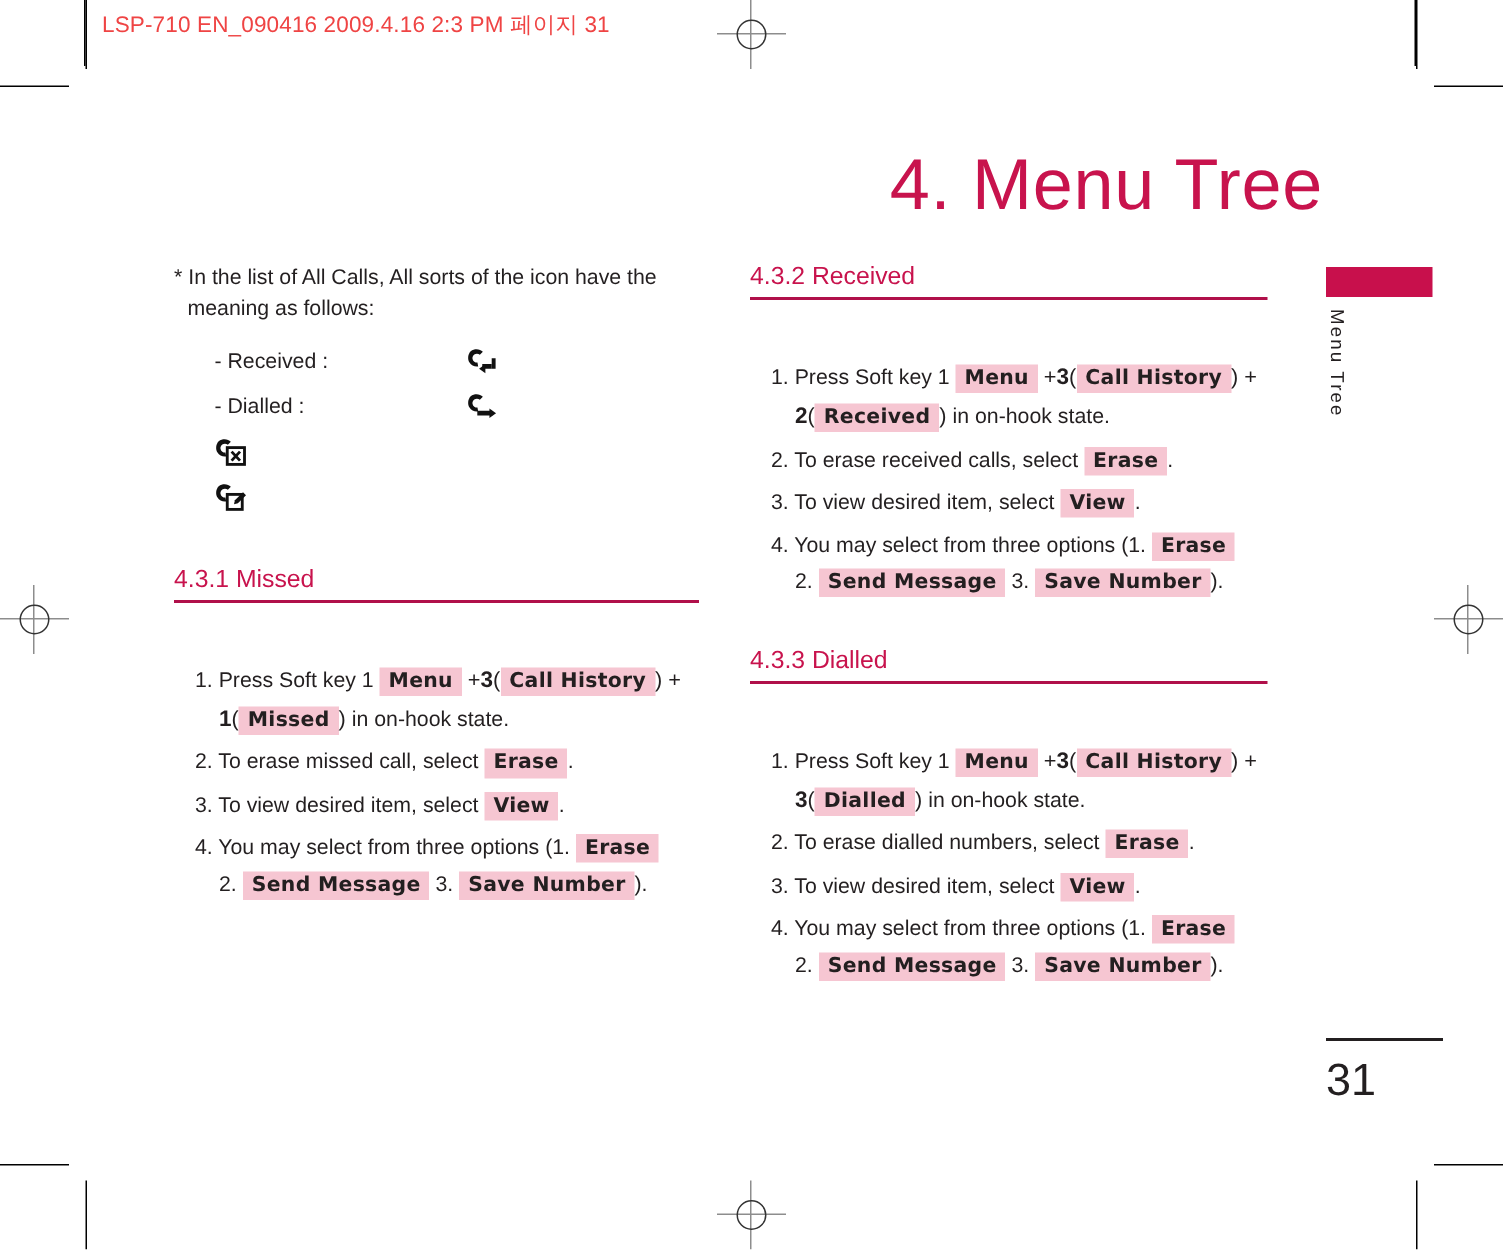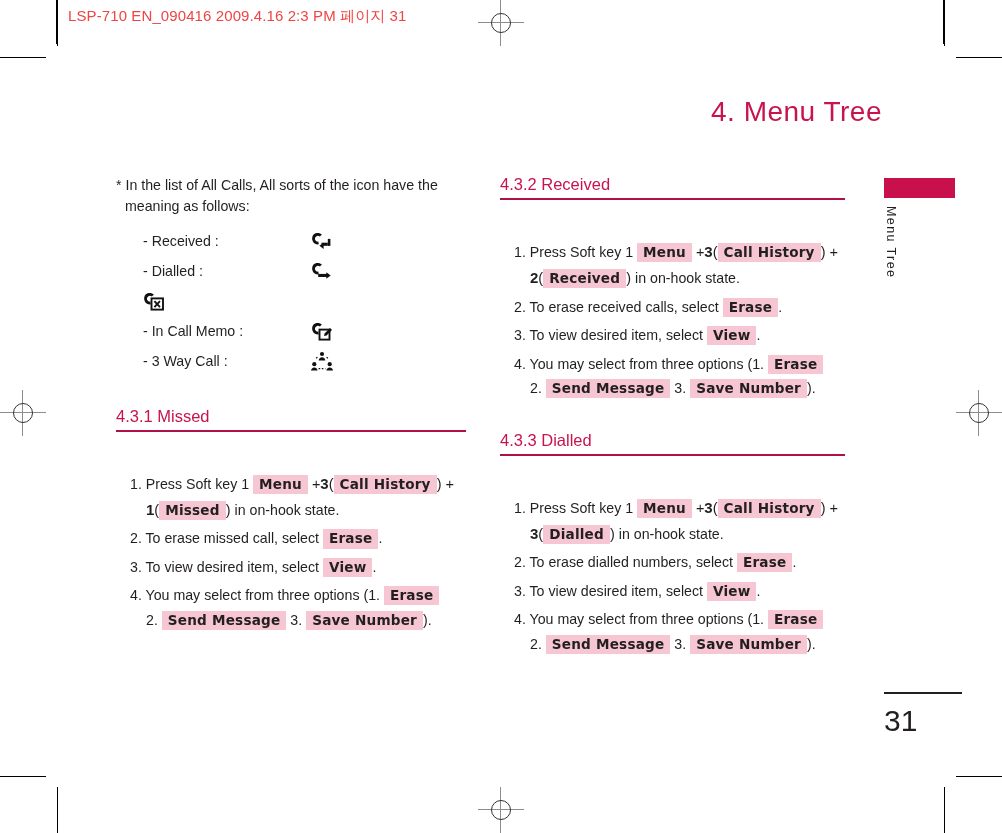--- a/index.html
+++ b/index.html
@@ -75,21 +75,21 @@
     letter-spacing: 0.1px;
     color: #ef4444;
     white-space: nowrap;
   }
 
   
   .chapter-title {
     position: absolute;
     right: 120px;
     top: 96px;
-    font-size: 28px;
+    font-size: 48px;
     color: #c8134d;
     letter-spacing: 0.5px;
     white-space: nowrap;
     margin-left: 38px;
   }
 
   
   .side-tab {
     position: absolute;
     left: 884px;
@@ -304,44 +304,29 @@
         <span class="legend-icon">
           <svg width="22" height="20" viewBox="0 0 22 20">
             <path d="M2.8 2.2c2.6-2 6.2-1.6 8.1.3l-2 2c-1-.8-2.6-.9-3.7-.1-1.3.9-1.6 2.6-.8 3.9.6 1 1.8 1.5 2.9 1.3l.5 2.7c-2.2.4-4.6-.6-5.8-2.6C.5 7.4 1 4 2.8 2.2z" fill="#111"></path>
             <rect x="8.5" y="6.4" width="11.5" height="11.2" fill="none" stroke="#111" stroke-width="1.9"></rect>
             <path d="M11.4 9.1l5.6 6M17 9.1l-5.6 6" stroke="#111" stroke-width="1.9" fill="none"></path>
           </svg>
         </span>
       </div>
 
       <div class="legend-row">
-        <span class="legend-label">- In Call Memo :</span>
         <span class="legend-icon">
           <svg width="22" height="20" viewBox="0 0 22 20">
             <path d="M2.8 2.2c2.6-2 6.2-1.6 8.1.3l-2 2c-1-.8-2.6-.9-3.7-.1-1.3.9-1.6 2.6-.8 3.9.6 1 1.8 1.5 2.9 1.3l.5 2.7c-2.2.4-4.6-.6-5.8-2.6C.5 7.4 1 4 2.8 2.2z" fill="#111"></path>
             <rect x="8.5" y="7.6" width="10" height="10" fill="none" stroke="#111" stroke-width="1.9"></rect>
             <path d="M13.6 11.5l5.4-5.4 2 2-5.4 5.4-2.6.6z" fill="#111"></path>
           </svg>
         </span>
       </div>
 
-      <div class="legend-row">
-        <span class="legend-label">- 3 Way Call  :</span>
-        <span class="legend-icon">
-          <svg width="22" height="21" viewBox="0 0 22 21">
-            <circle cx="11" cy="3" r="2.1" fill="#111"></circle>
-            <path d="M7.7 9.4c0-1.9 1.5-3.2 3.3-3.2s3.3 1.3 3.3 3.2z" fill="#111"></path>
-            <circle cx="3.3" cy="13.2" r="2.1" fill="#111"></circle>
-            <path d="M0 19.6c0-1.9 1.5-3.2 3.3-3.2s3.3 1.3 3.3 3.2z" fill="#111"></path>
-            <circle cx="18.7" cy="13.2" r="2.1" fill="#111"></circle>
-            <path d="M15.4 19.6c0-1.9 1.5-3.2 3.3-3.2s3.3 1.3 3.3 3.2z" fill="#111"></path>
-            <path d="M6.4 6.2l-1.6 1.2M15.6 6.2l1.6 1.2M7.6 17.6h6.8" stroke="#111" stroke-width="1.3" stroke-dasharray="1.6 1.6" fill="none"></path>
-          </svg>
-        </span>
-      </div>
 
     </div>
   </div>
 
   <div class="section">
     <div class="section-head">4.3.1 Missed</div>
     <div class="section-rule rule-left"></div>
     <div class="steps">
 
       <div class="step">

